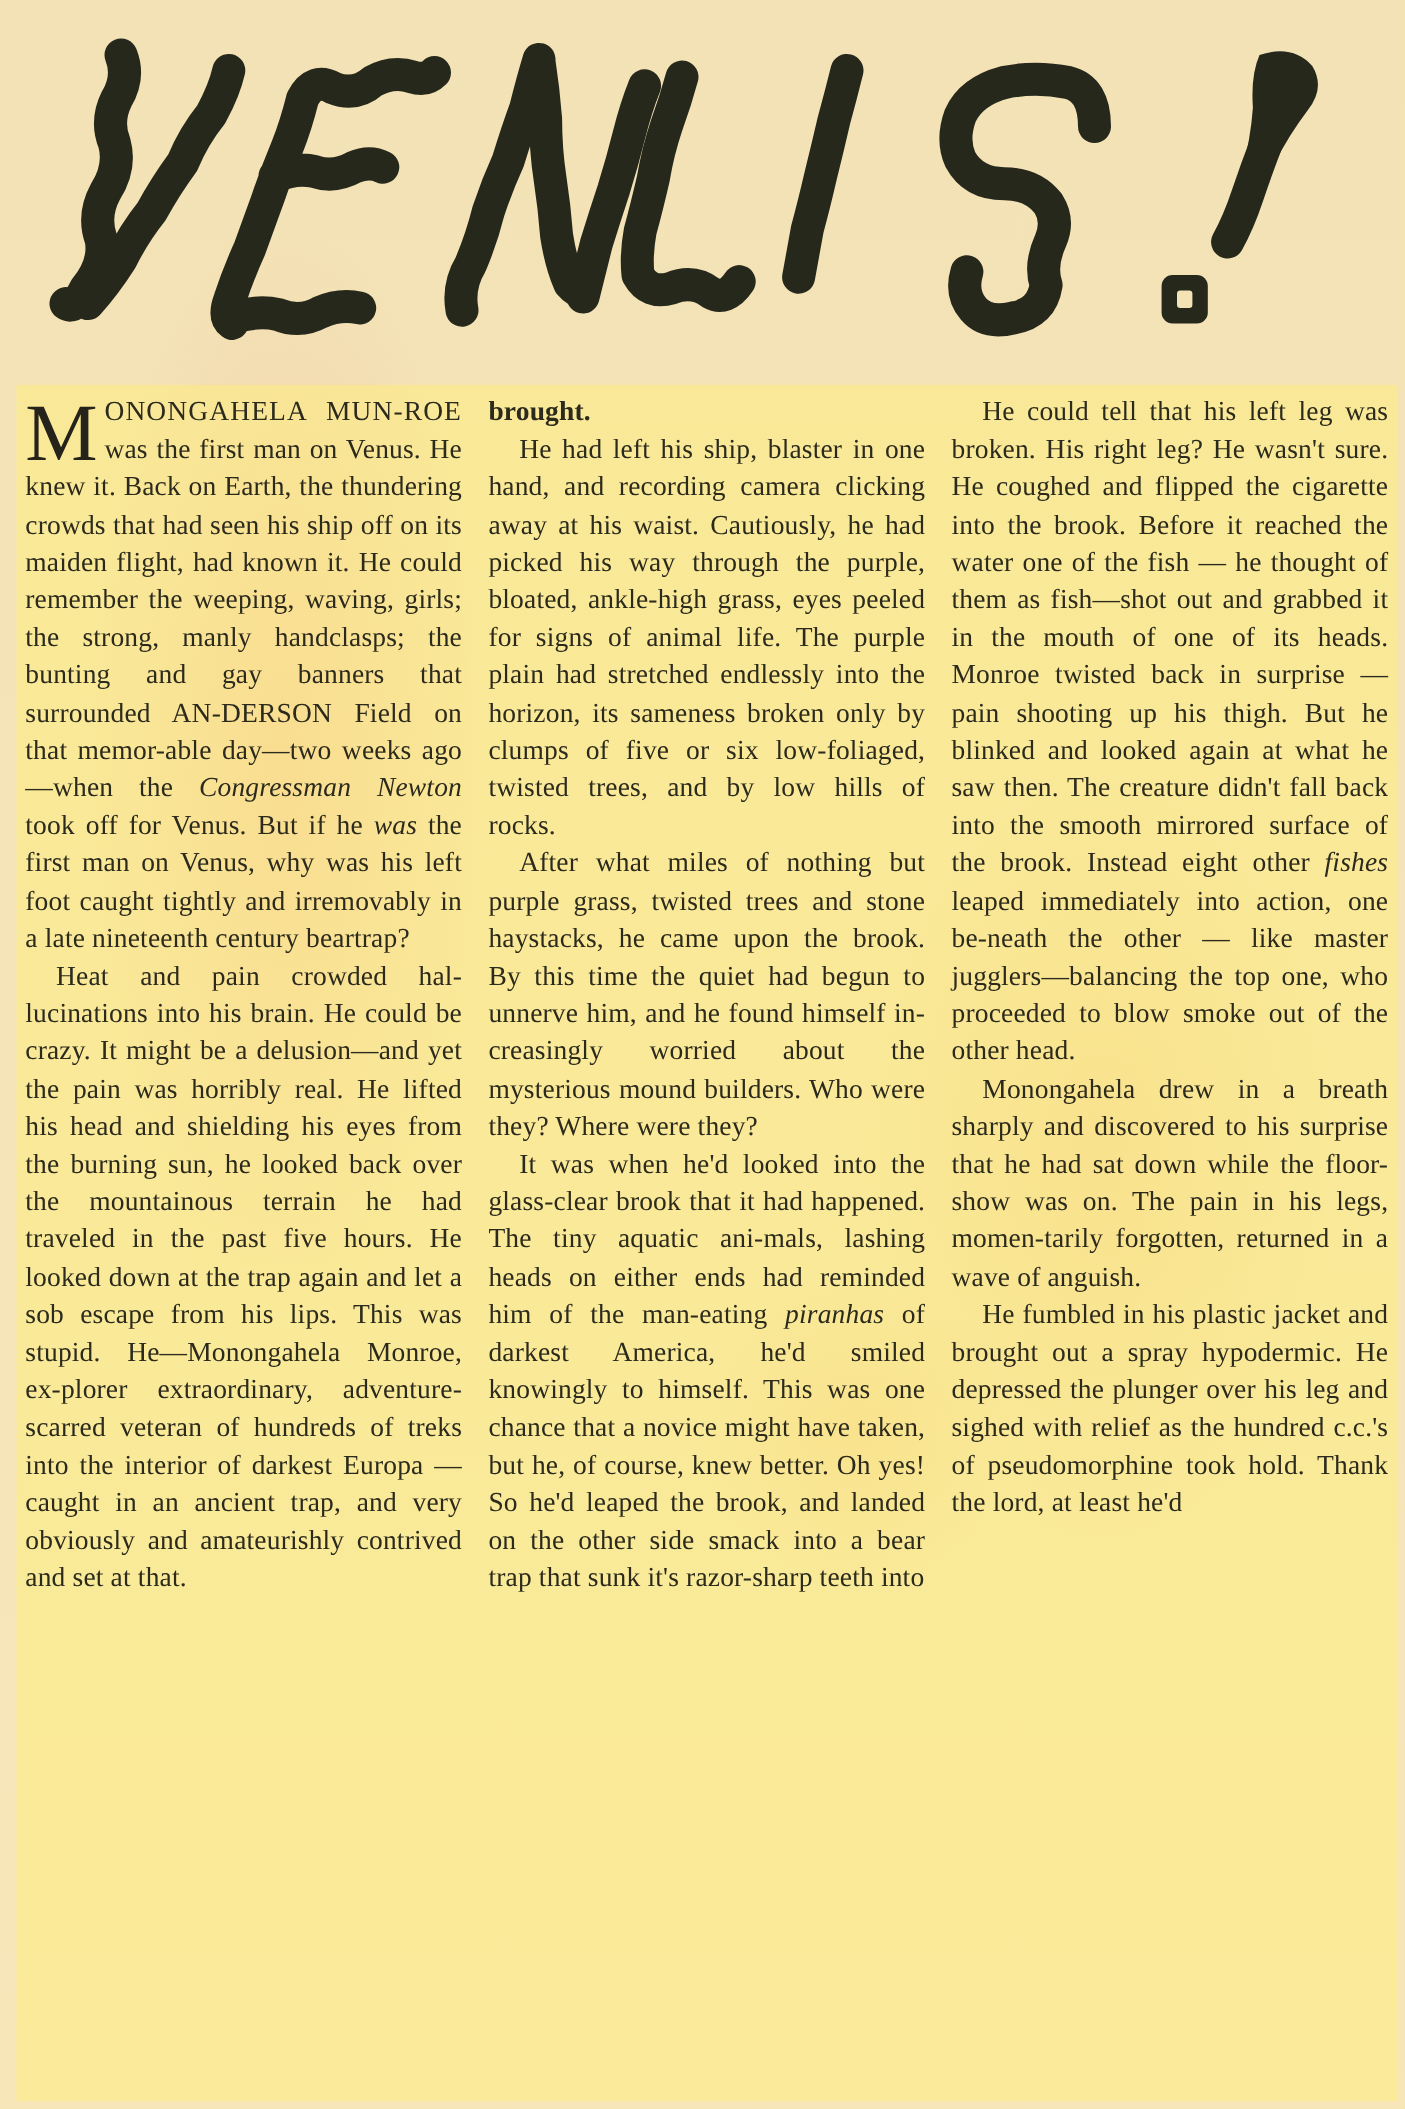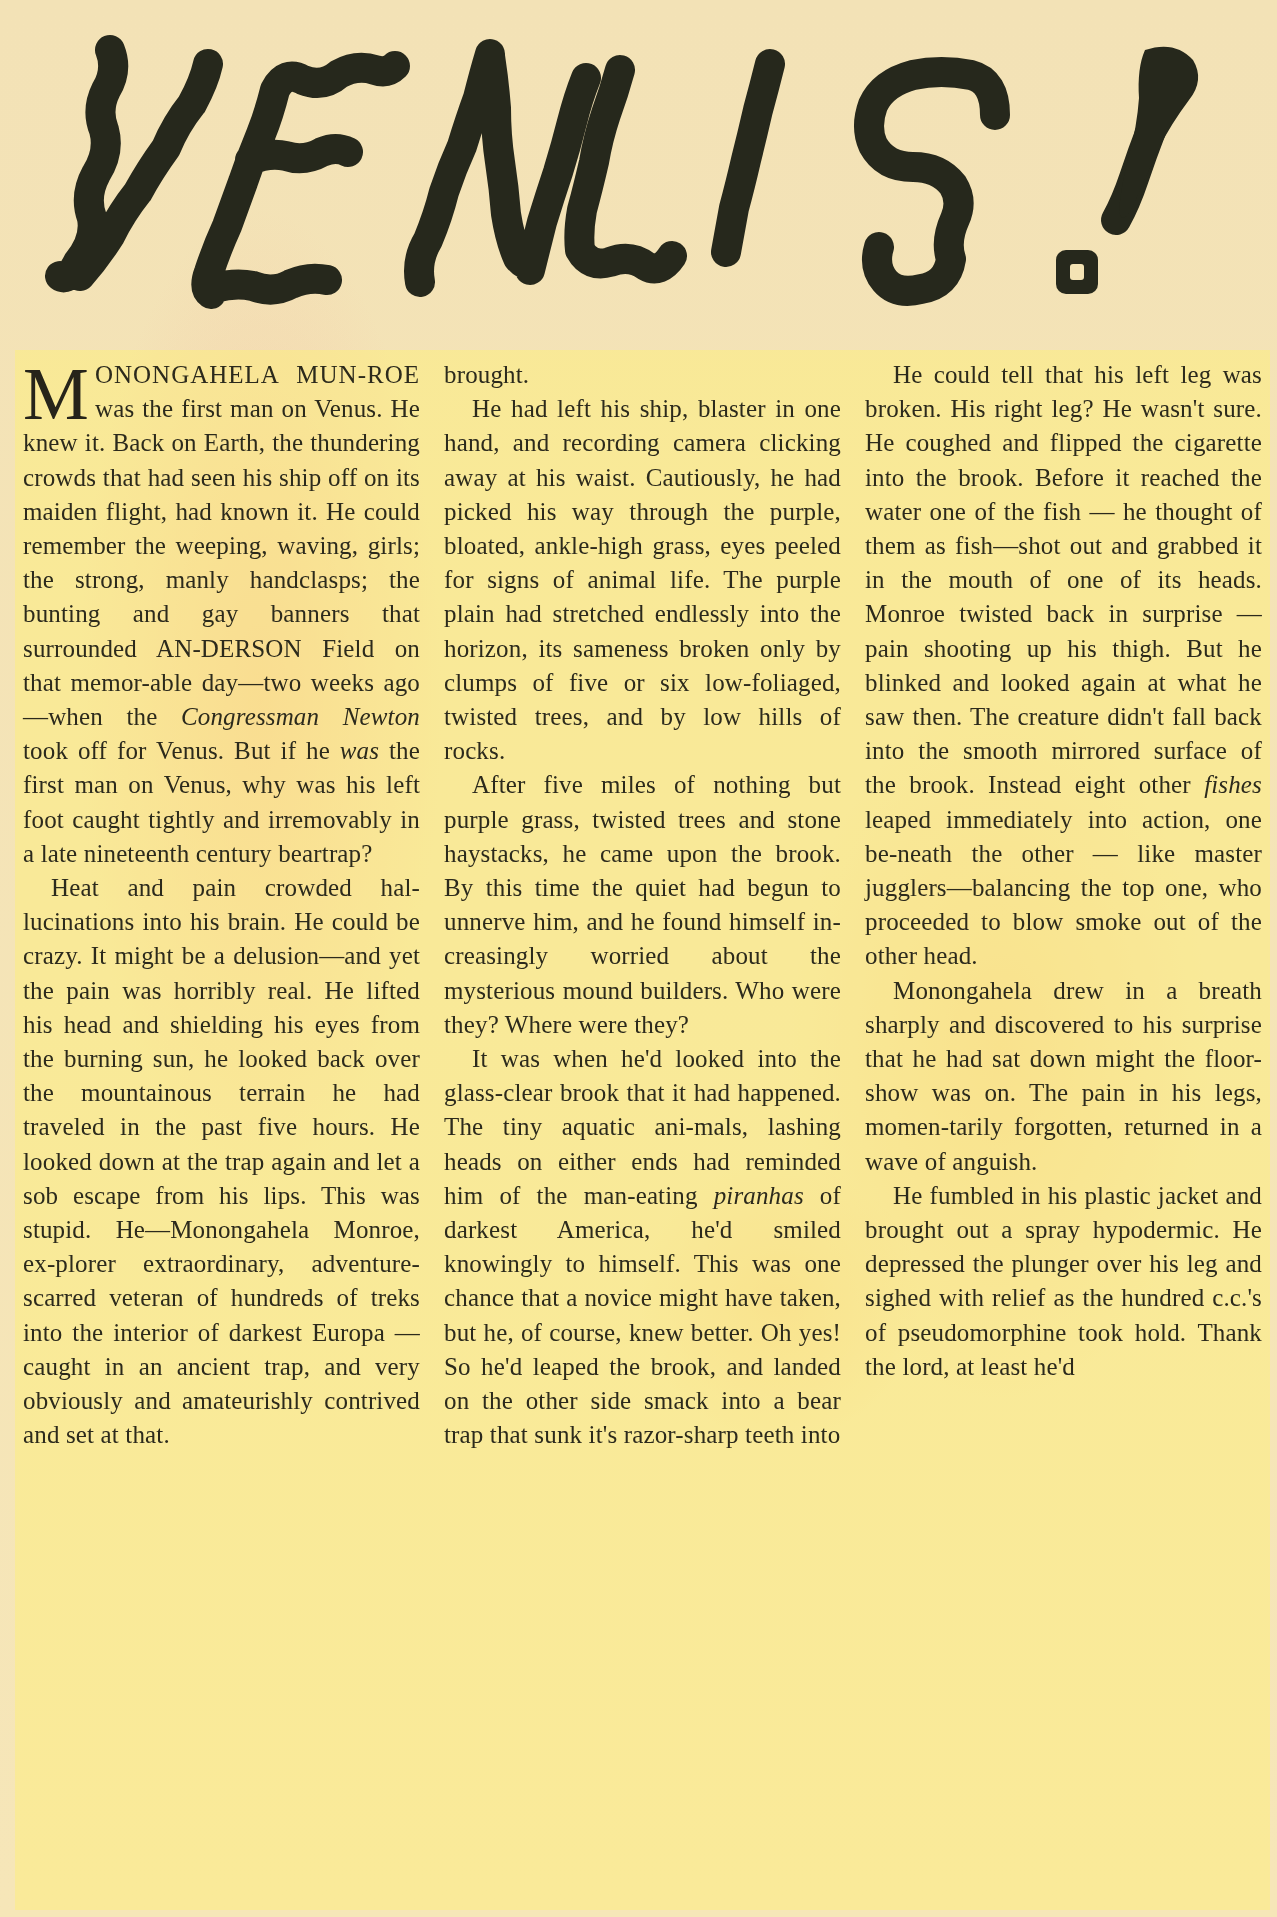--- a/index.html
+++ b/index.html
@@ -68,20 +68,21 @@
       text-align: justify;
       letter-spacing: 0.15px;
     }
     .column p {
       margin: 0;
       text-indent: 28px;
       hyphens: manual;
     }
     .column p.no-indent {
       text-indent: 0;
+      font-weight: bold;
     }
     .dropcap-para {
       text-indent: 0 !important;
     }
     .dropcap {
       float: left;
       font-size: 74px;
       line-height: 60px;
       margin: 6px 6px 0 0;
       font-weight: normal;
@@ -138,25 +139,25 @@
       <div class="column">
         <p class="dropcap-para">
           <span class="dropcap">M</span><span class="caps">ONONGAHELA MUN-ROE</span><span> was the first man on Venus. He knew it. Back on Earth, the thundering crowds that had seen his ship off on its maiden flight, had known it. He could remember the weeping, waving, girls; the strong, manly handclasps; the bunting and gay banners that surrounded AN-DERSON Field on that memor-able day—two weeks ago—when the </span><em>Congressman Newton</em><span> took off for Venus. But if he </span><em>was</em><span> the first man on Venus, why was his left foot caught tightly and irremovably in a late nineteenth century beartrap?</span>
         </p>
         <p>Heat and pain crowded hal-lucinations into his brain. He could be crazy. It might be a delusion—and yet the pain was horribly real. He lifted his head and shielding his eyes from the burning sun, he looked back over the mountainous terrain he had traveled in the past five hours. He looked down at the trap again and let a sob escape from his lips. This was stupid. He—Monongahela Monroe, ex-plorer extraordinary, adventure-scarred veteran of hundreds of treks into the interior of darkest Europa — caught in an ancient trap, and very obviously and amateurishly contrived and set at that.</p>
       </div>
 
       <div class="column">
         <p class="no-indent">brought.</p>
         <p>He had left his ship, blaster in one hand, and recording camera clicking away at his waist. Cautiously, he had picked his way through the purple, bloated, ankle-high grass, eyes peeled for signs of animal life. The purple plain had stretched endlessly into the horizon, its sameness broken only by clumps of five or six low-foliaged, twisted trees, and by low hills of rocks.</p>
-        <p>After five miles of nothing but purple grass, twisted trees and stone haystacks, he came upon the brook. By this time the quiet had begun to unnerve him, and he found himself in-creasingly worried about the mysterious mound builders. Who were they? Where were they?</p>
+        <p>After what miles of nothing but purple grass, twisted trees and stone haystacks, he came upon the brook. By this time the quiet had begun to unnerve him, and he found himself in-creasingly worried about the mysterious mound builders. Who were they? Where were they?</p>
         <p><span>It was when he'd looked into the glass-clear brook that it had happened. The tiny aquatic ani-mals, lashing heads on either ends had reminded him of the man-eating </span><em>piranhas</em><span> of darkest America, he'd smiled knowingly to himself. This was one chance that a novice might have taken, but he, of course, knew better. Oh yes! So he'd leaped the brook, and landed on the other side smack into a bear trap that sunk it's razor-sharp teeth into</span></p>
       </div>
 
       <div class="column">
         <p><span>He could tell that his left leg was broken. His right leg? He wasn't sure. He coughed and flipped the cigarette into the brook. Before it reached the water one of the fish — he thought of them as fish—shot out and grabbed it in the mouth of one of its heads. Monroe twisted back in surprise — pain shooting up his thigh. But he blinked and looked again at what he saw then. The creature didn't fall back into the smooth mirrored surface of the brook. Instead eight other </span><em>fishes</em><span> leaped immediately into action, one be-neath the other — like master jugglers—balancing the top one, who proceeded to blow smoke out of the other head.</span></p>
-        <p>Monongahela drew in a breath sharply and discovered to his surprise that he had sat down might the floor-show was on. The pain in his legs, momen-tarily forgotten, returned in a wave of anguish.</p>
+        <p>Monongahela drew in a breath sharply and discovered to his surprise that he had sat down while the floor-show was on. The pain in his legs, momen-tarily forgotten, returned in a wave of anguish.</p>
         <p>He fumbled in his plastic jacket and brought out a spray hypodermic. He depressed the plunger over his leg and sighed with relief as the hundred c.c.'s of pseudomorphine took hold. Thank the lord, at least he'd</p>
       </div>
 
     </div>
   </div>
 </div>
 
 </body></html>

